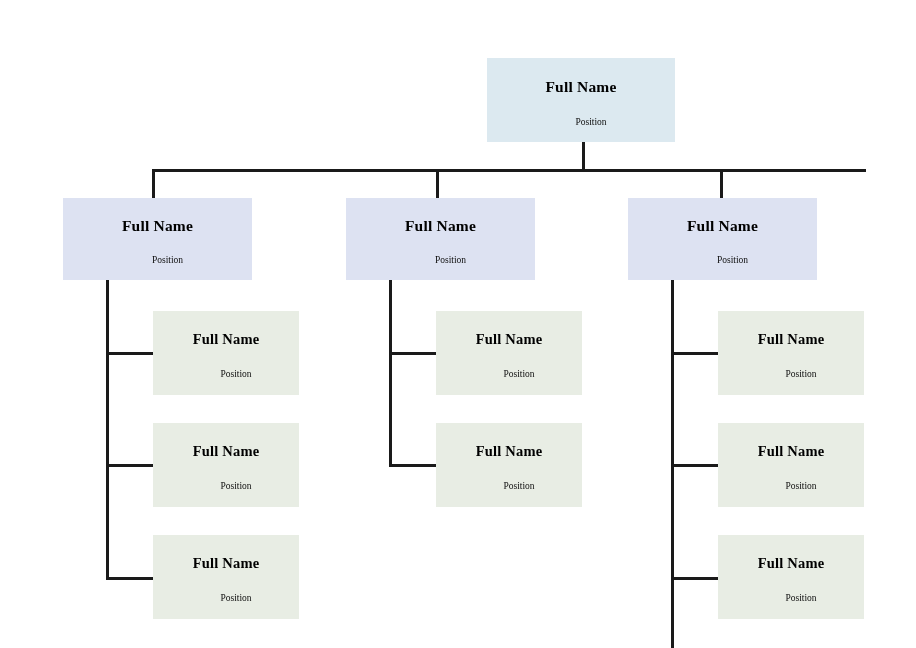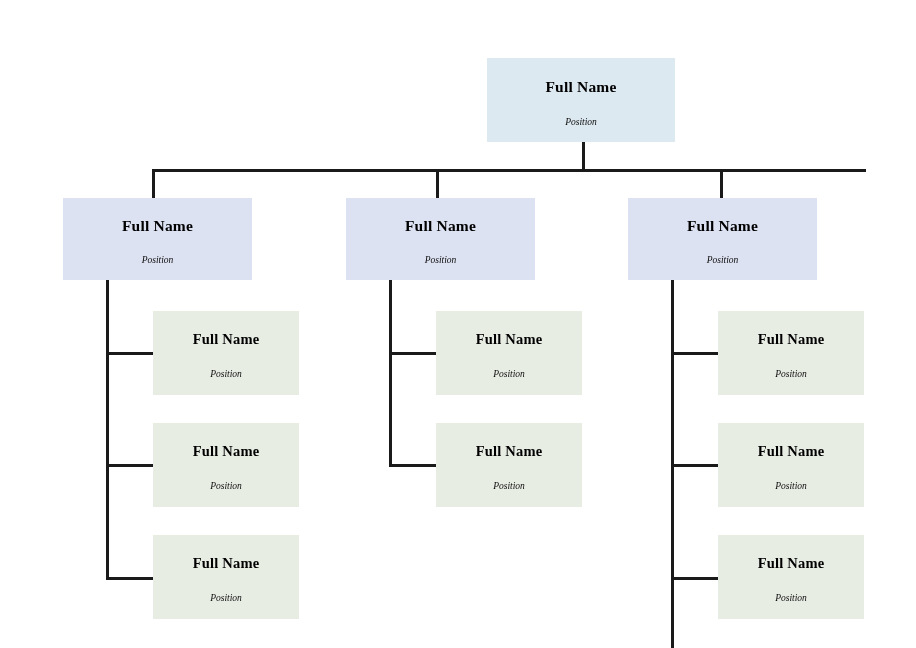--- a/index.html
+++ b/index.html
@@ -33,24 +33,24 @@
     font-weight: bold;
     color: #000000;
     letter-spacing: 0.2px;
     white-space: nowrap;
   }
   .node .node-position {
     display: block;
     width: 100%;
     text-align: center;
     font-family: "Liberation Serif", "DejaVu Serif", serif;
-    font-style: italic;
     font-weight: normal;
     color: #0d0d0d;
     white-space: nowrap;
+    margin-left: 10px;
   }
   
   .node.level-root {
     background: #dce9f0;
   }
   .node.level-root .node-name {
     font-size: 15.5px;
     margin-top: 20px;
   }
   .node.level-root .node-position {

